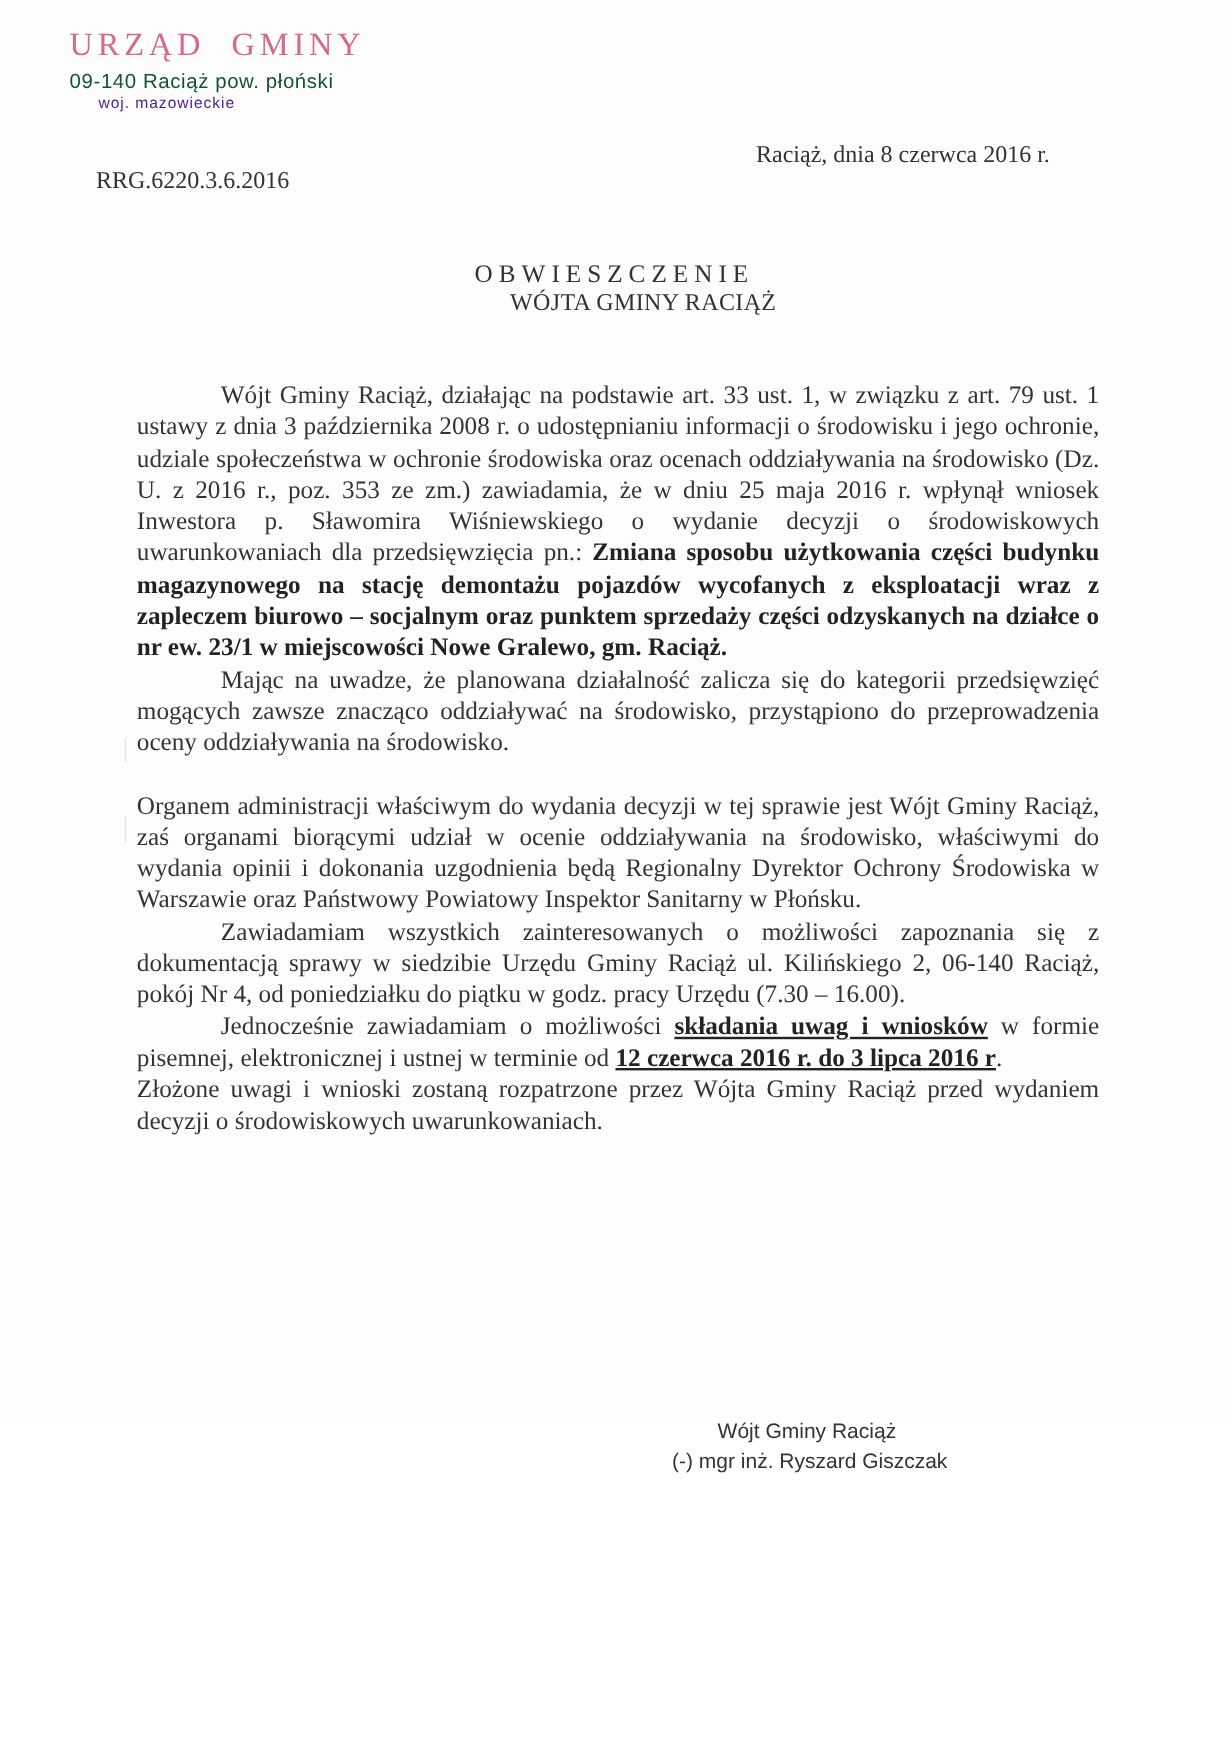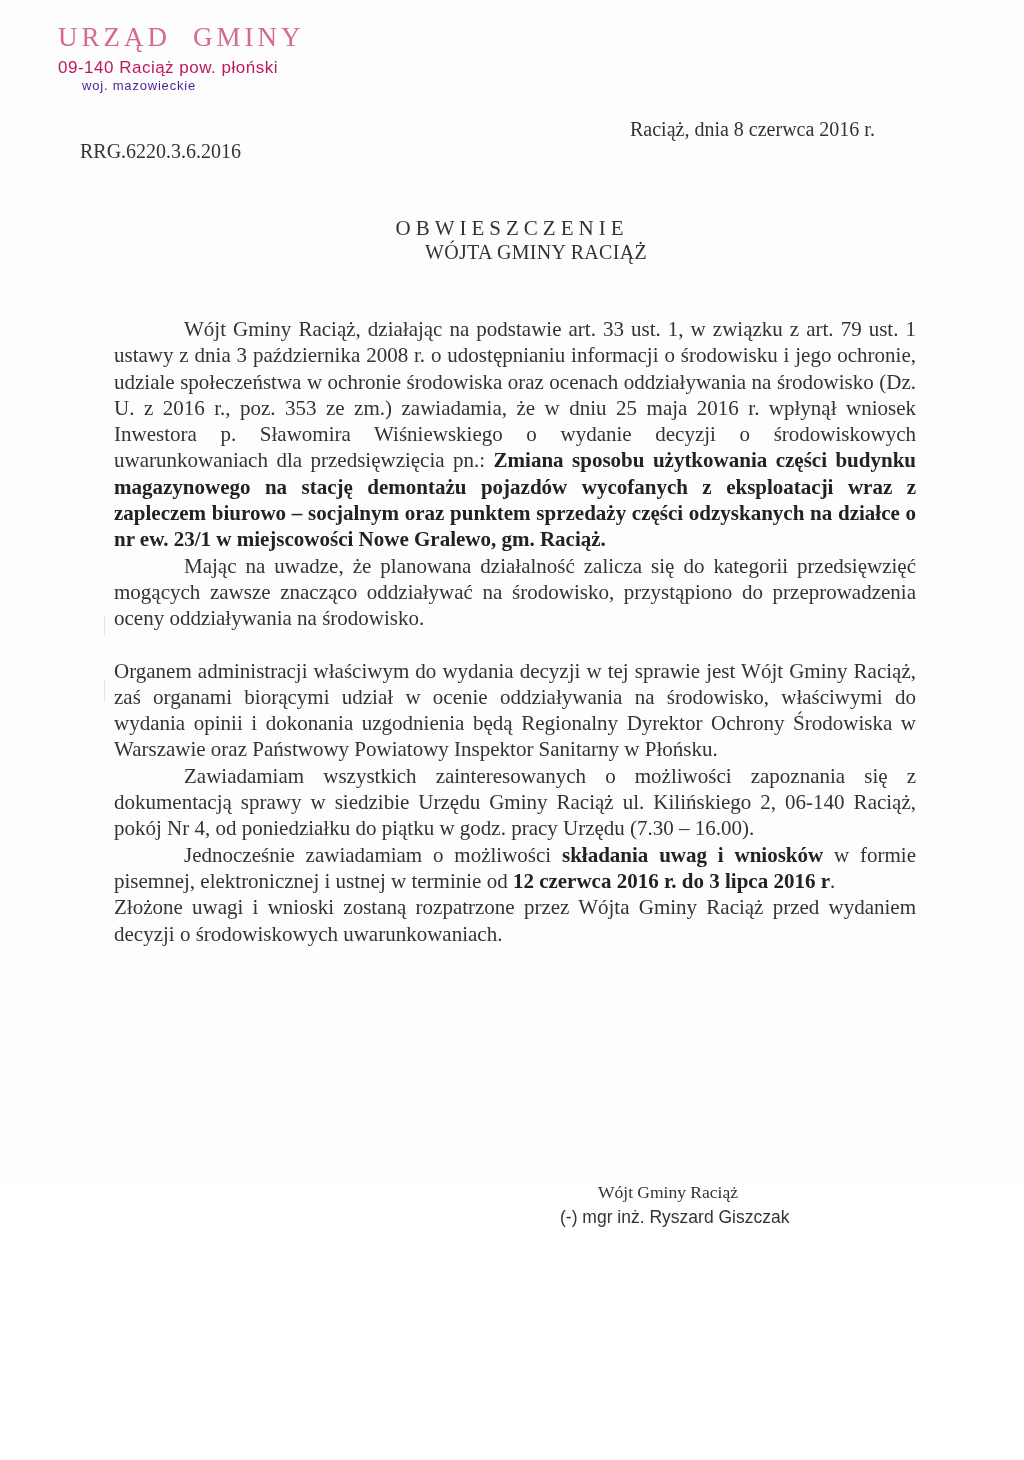--- a/index.html
+++ b/index.html
@@ -10,39 +10,39 @@
     overflow: hidden;
     font-family: "Liberation Serif", serif;
     color: #2a2a2a;
   }
   .page { position: absolute; left: 0; top: 0; width: 1024px; height: 1182px; background: #fdfdfd; }
 
   
   .stamp { position: absolute; left: 58px; top: 22px; color: #d9708f; font-family: "Liberation Sans", sans-serif; }
   .stamp .l1 { font-family: "Liberation Serif", serif; font-size: 27px; letter-spacing: 4px; line-height: 30px; color: #d66a8c; }
   .stamp .l1 .gap { display: inline-block; width: 22px; }
-  .stamp .l2 { font-size: 17px; margin-top: 6px; line-height: 20px; color: #be185d; letter-spacing: 0.5px; }
+  .stamp .l2 { font-size: 17px; margin-top: 6px; line-height: 20px; color: #14532d; letter-spacing: 0.5px; }
   .stamp .l3 { font-size: 13px; margin-left: 24px; line-height: 16px; color: #4c1d95; letter-spacing: 0.8px; }
 
   .ref { position: absolute; left: 80px; top: 140px; font-size: 20px; color: #333; }
   .place-date { position: absolute; left: 630px; top: 118px; font-size: 20px; color: #333; }
 
   .title-block { position: absolute; left: 0; width: 1024px; top: 216px; text-align: center; }
   .title-main { font-size: 21px; font-weight: normal; letter-spacing: 5px; color: #333; line-height: 24px; }
   .title-sub { font-size: 20px; color: #333; line-height: 24px; letter-spacing: 0.3px; margin-left: 48px; }
 
   .body { position: absolute; left: 114px; top: 316px; width: 802px; font-size: 21px; line-height: 26.3px; color: #333; text-align: justify; }
   .body p { margin: 0; }
   .indent { text-indent: 70px; }
   .bold { font-weight: bold; color: #222; }
-  .u { font-weight: bold; color: #222; }
+  .u { text-decoration: underline; font-weight: bold; color: #222; }
   .gap-p { margin-top: 26px !important; }
 
   .signature { position: absolute; left: 560px; top: 1180px; font-family: "Liberation Sans", sans-serif; font-size: 17.5px; color: #333; line-height: 25px; }
-  .signature .s1 { padding-left: 38px; font-family: Liberation Serif, serif; }
+  .signature .s1 { padding-left: 38px; }
 
   .margin-mark { position: absolute; width: 1px; background: #e3e3e3; }
 </style>
 </head>
 <body>
 
 <div class="page">
 
   <div class="stamp">
     <div class="l1"><span>URZĄD</span><span class="gap"></span><span>GMINY</span></div>

